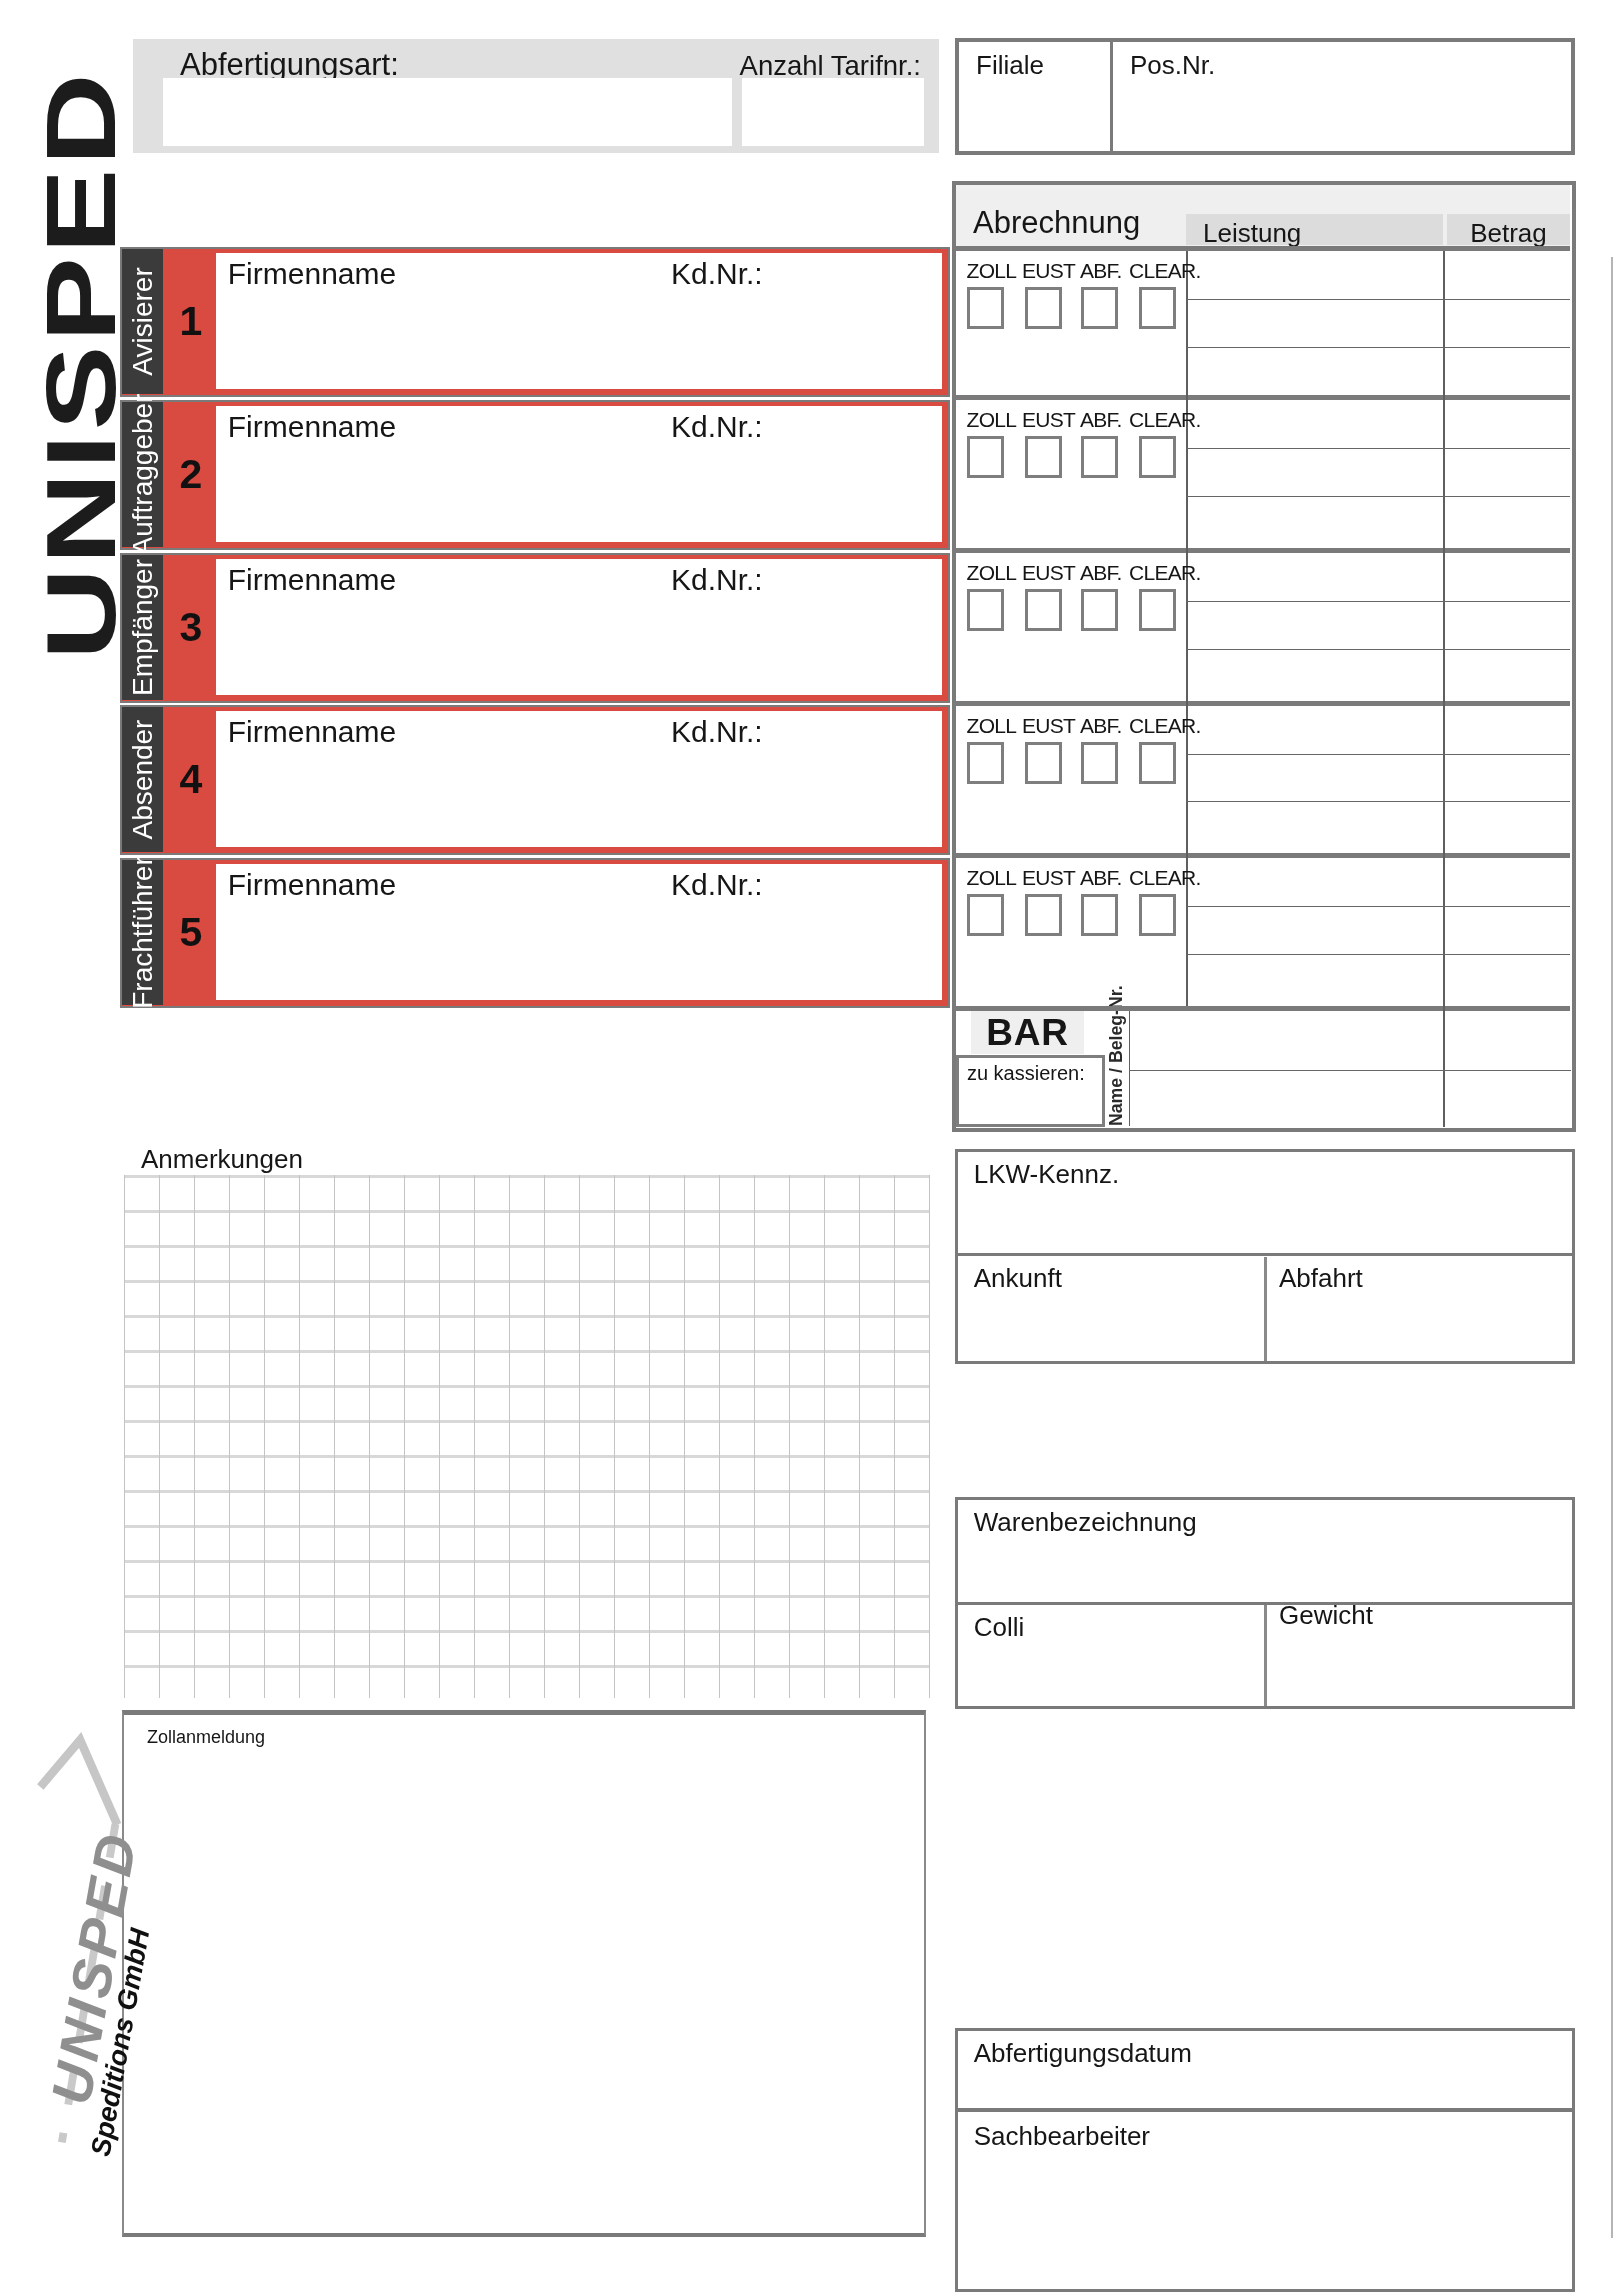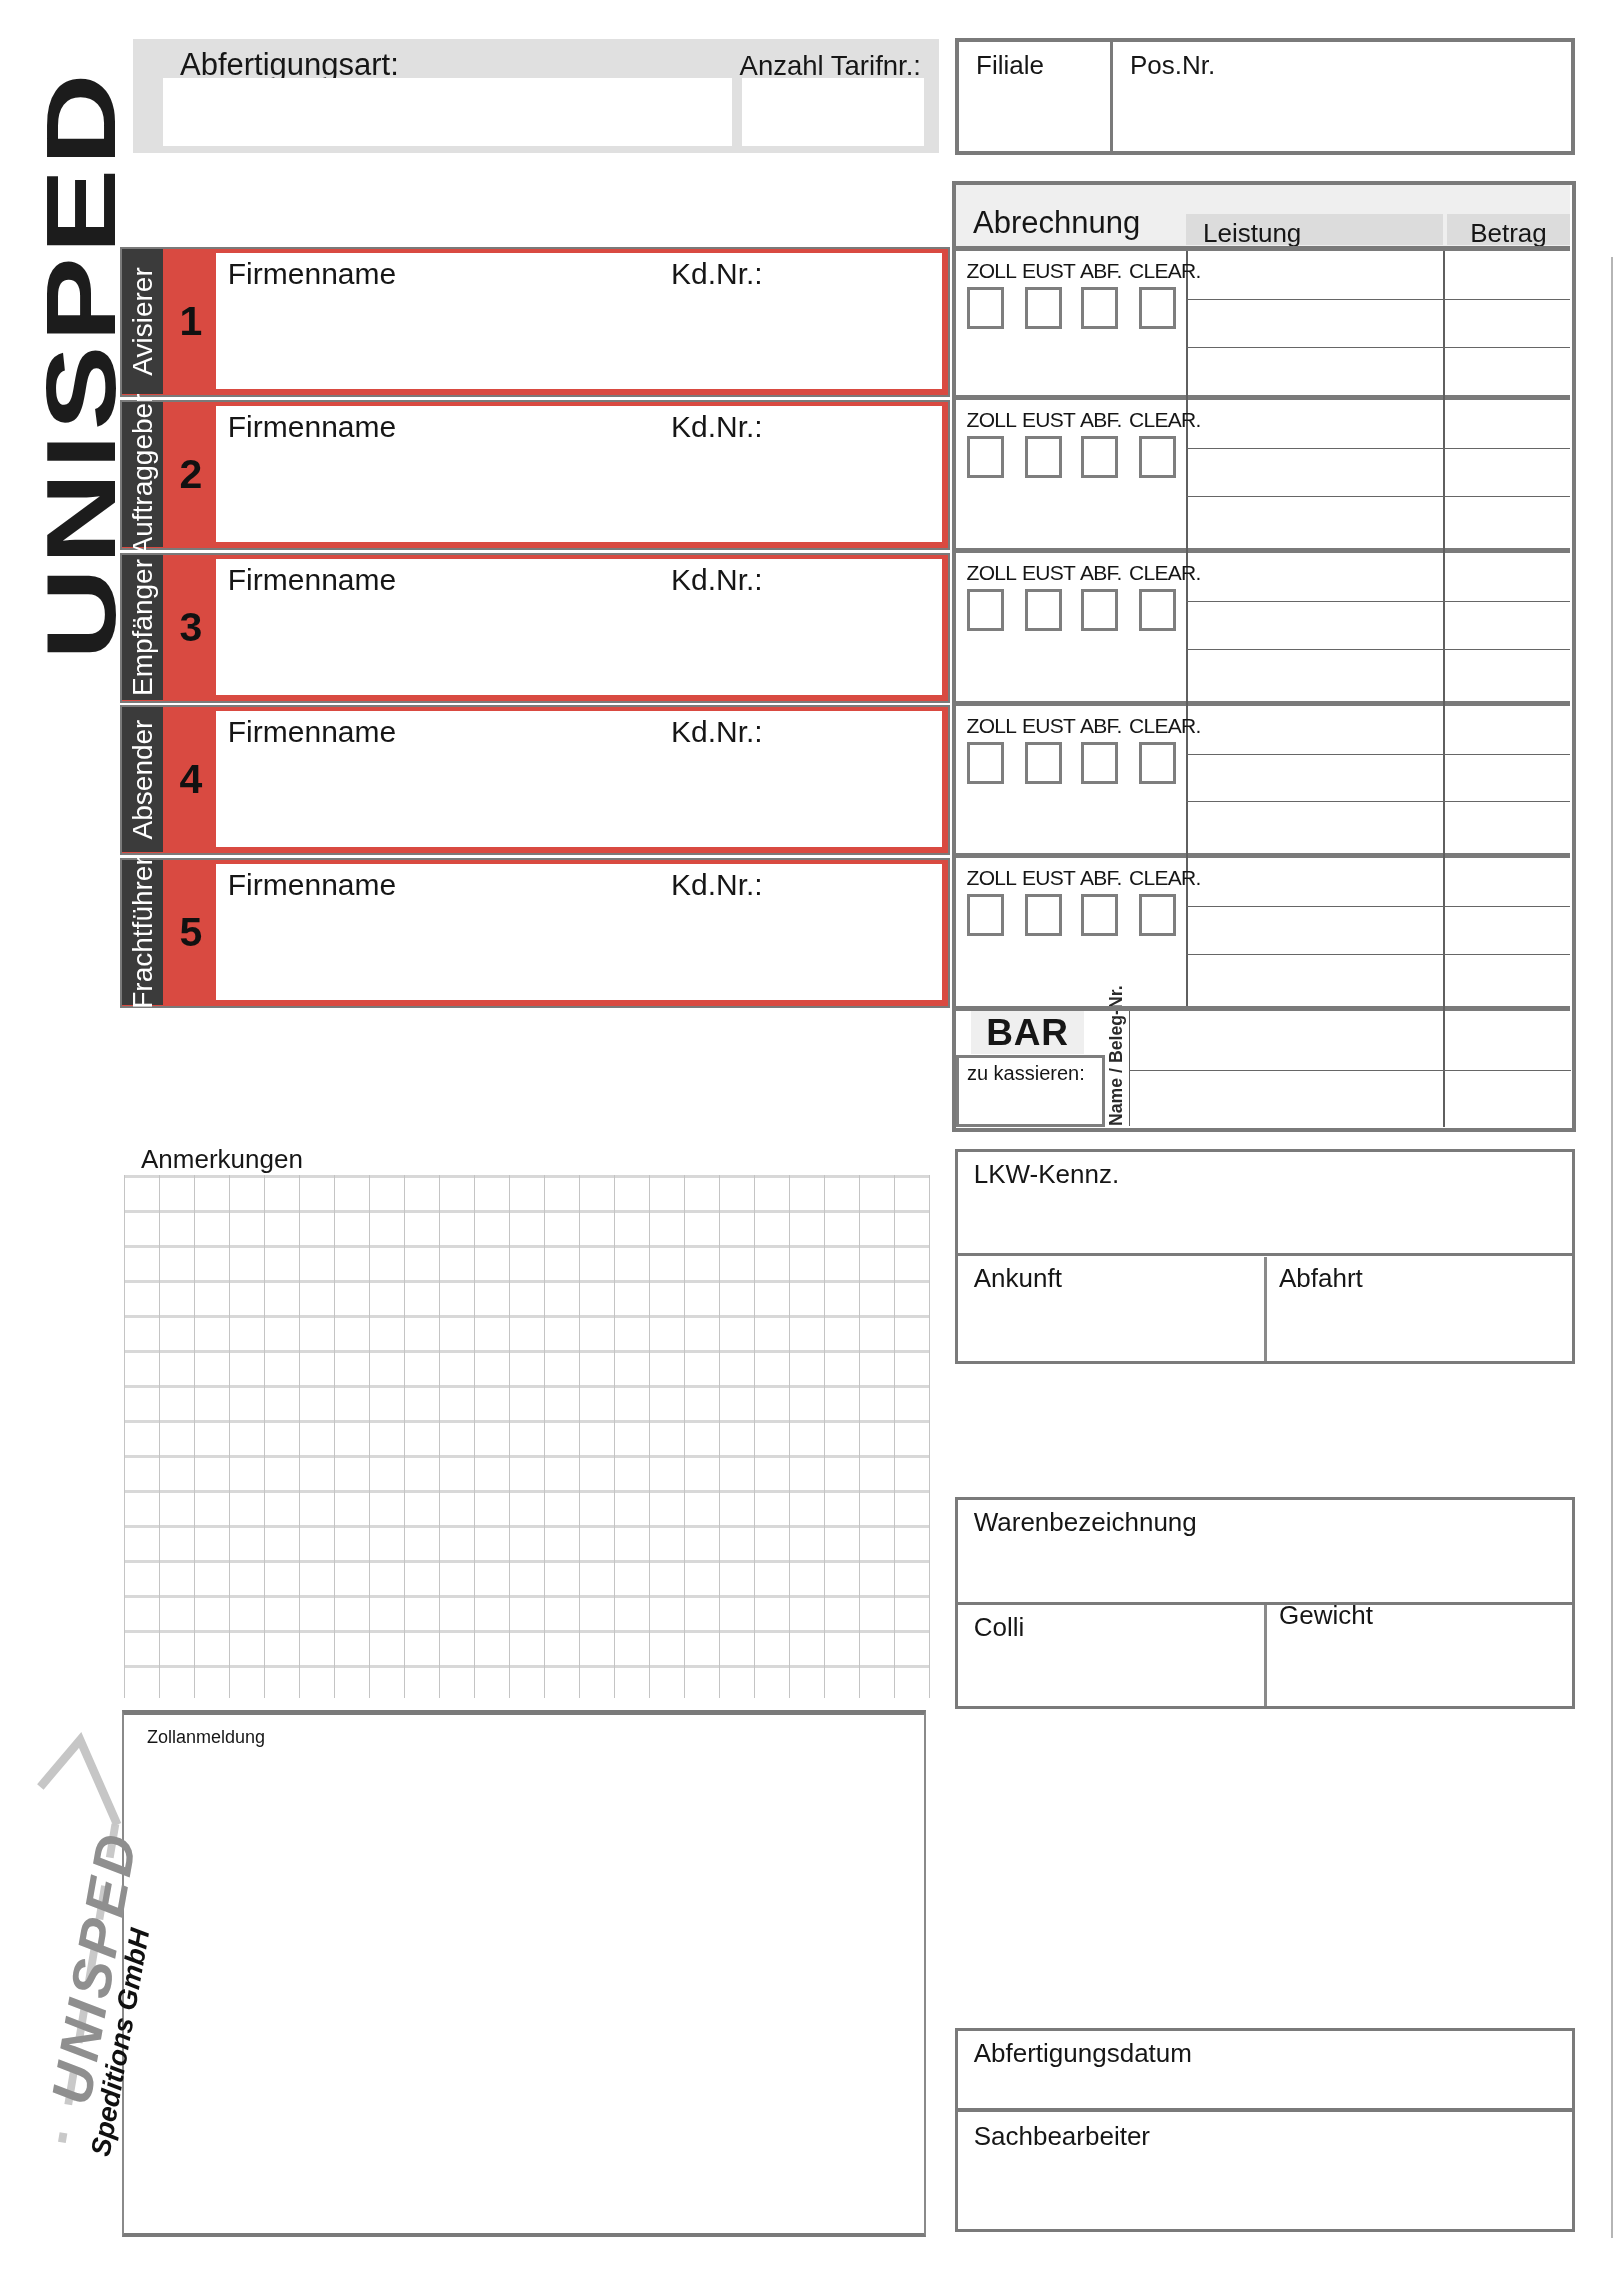--- a/index.html
+++ b/index.html
@@ -279,21 +279,21 @@
   <span class="rlabel" style="left:15.7px;top:6.5px;">Warenbezeichnung</span>
   <div class="h-div" style="top:102px;"></div>
   <div class="v-div" style="left:306px;top:105px;bottom:0;"></div>
   <div class="abs" style="left:0;top:0;width:100%;height:102px;"></div>
   <span class="rlabel" style="left:15.7px;top:112px;">Colli</span>
   <div class="abs" style="left:0;top:105px;width:306px;bottom:0;"></div>
   <span class="rlabel" style="left:321px;top:100px;">Gewicht</span>
   <div class="abs" style="left:308px;top:105px;right:0;bottom:0;"></div>
 </div>
 
-<div class="abs rbox" style="top:2028px;height:204px;">
+<div class="abs rbox" style="top:2028px;height:264px;">
   <span class="rlabel" style="left:15.7px;top:6.5px;">Abfertigungsdatum</span>
   <div class="h-div" style="top:77px;height:3.9px;"></div>
   <div class="abs" style="left:0;top:0;width:100%;height:77px;"></div>
   <span class="rlabel" style="left:15.7px;top:90px;">Sachbearbeiter</span>
   <div class="abs" style="left:0;top:80px;width:100%;bottom:0;"></div>
 </div>
 
 <svg class="abs" style="left:26px;top:1721px;" width="137" height="458" viewBox="0 0 210 700">
   <line x1="137" y1="157" x2="55" y2="645" stroke="#c9c9c9" stroke-width="12" stroke-dasharray="52 44"></line>
   <polyline points="22,100 83,28 140,158" fill="none" stroke="#c6c6c6" stroke-width="13"></polyline>

